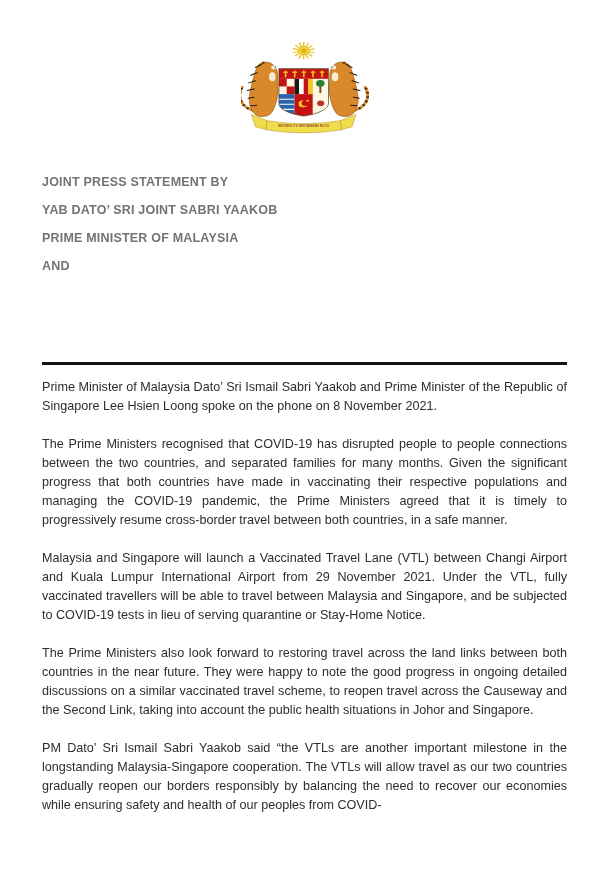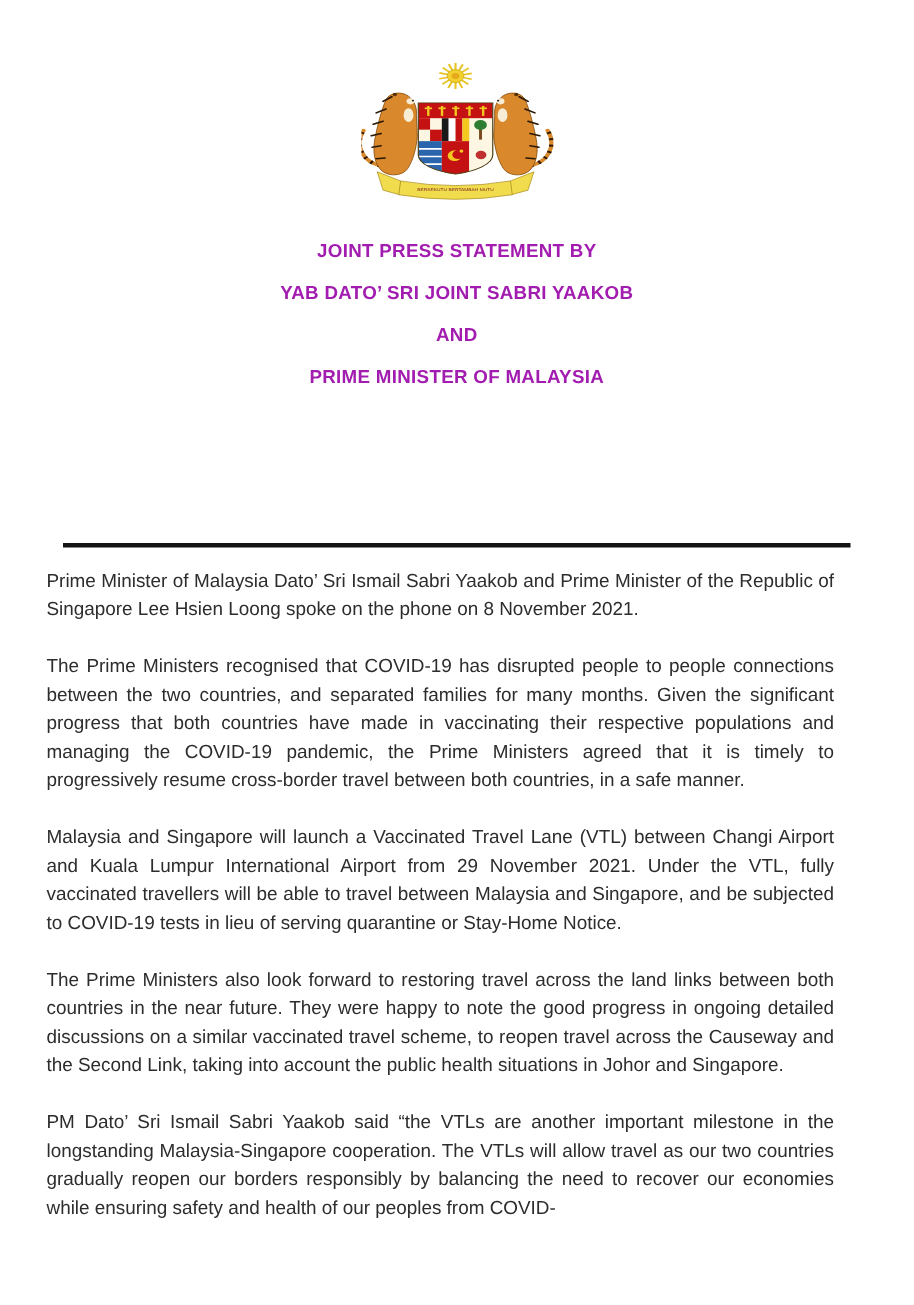--- a/index.html
+++ b/index.html
@@ -16,25 +16,25 @@
     font-family: "Liberation Sans", sans-serif;
   }
   .emblem {
     position: absolute;
     top: 40px;
     left: 50%;
     transform: translateX(-50%);
   }
   .title-block {
     position: absolute;
-    top: 153px;
+    top: 168px;
     left: 42px;
     width: 525px;
-    text-align: center;
-    color: #a21caf;
+    text-align: left;
+    color: #737373;
   }
   .title-line {
     height: 28px;
     line-height: 28px;
     font-size: 12.5px;
     font-weight: 700;
     letter-spacing: 0.2px;
     white-space: nowrap;
   }
   .divider {
@@ -44,21 +44,21 @@
     width: 525px;
     height: 2.5px;
     background: #141414;
     border: none;
     margin: 0;
     padding: 0;
   }
   .body-block {
     position: absolute;
     top: 378px;
-    left: 31px;
+    left: 42px;
     width: 525px;
     font-size: 12.6px;
     line-height: 19px;
     color: #2d2d2d;
     text-align: justify;
   }
   .body-block p {
     margin: 0 0 19px 0;
   }
 </style>
@@ -157,22 +157,22 @@
         <path d="M176,160 L200,148 L194,172 L177,178 Z" fill="#f1dc4e" stroke="#a8891c" stroke-width="0.8"></path>
         <path d="M64,160 Q120,172 176,160 L178,178 Q120,190 62,178 Z" fill="#f1dc4e" stroke="#a8891c" stroke-width="0.8"></path>
         <text x="120" y="172.5" font-size="5" text-anchor="middle" fill="#7a2222" font-family="Liberation Sans, sans-serif">BERSEKUTU BERTAMBAH MUTU</text>
       </g>
     </svg>
   </div>
 
   <div class="title-block">
     <div class="title-line">JOINT PRESS STATEMENT BY</div>
     <div class="title-line">YAB DATO’ SRI JOINT SABRI YAAKOB</div>
+    <div class="title-line">PRIME MINISTER OF MALAYSIA</div>
     <div class="title-line">AND</div>
-    <div class="title-line">PRIME MINISTER OF MALAYSIA</div>
   </div>
 
   <div class="divider"></div>
 
   <div class="body-block">
     <p>Prime Minister of Malaysia Dato’ Sri Ismail Sabri Yaakob and Prime Minister of the Republic of Singapore Lee Hsien Loong spoke on the phone on 8 November 2021.</p>
     <p>The Prime Ministers recognised that COVID-19 has disrupted people to people connections between the two countries, and separated families for many months. Given the significant progress that both countries have made in vaccinating their respective populations and managing the COVID-19 pandemic, the Prime Ministers agreed that it is timely to progressively resume cross-border travel between both countries, in a safe manner.</p>
     <p>Malaysia and Singapore will launch a Vaccinated Travel Lane (VTL) between Changi Airport and Kuala Lumpur International Airport from 29 November 2021. Under the VTL, fully vaccinated travellers will be able to travel between Malaysia and Singapore, and be subjected to COVID-19 tests in lieu of serving quarantine or Stay-Home Notice.</p>
     <p>The Prime Ministers also look forward to restoring travel across the land links between both countries in the near future. They were happy to note the good progress in ongoing detailed discussions on a similar vaccinated travel scheme, to reopen travel across the Causeway and the Second Link, taking into account the public health situations in Johor and Singapore.</p>
     <p>PM Dato’ Sri Ismail Sabri Yaakob said “the VTLs are another important milestone in the longstanding Malaysia-Singapore cooperation. The VTLs will allow travel as our two countries gradually reopen our borders responsibly by balancing the need to recover our economies while ensuring safety and health of our peoples from COVID-</p>

